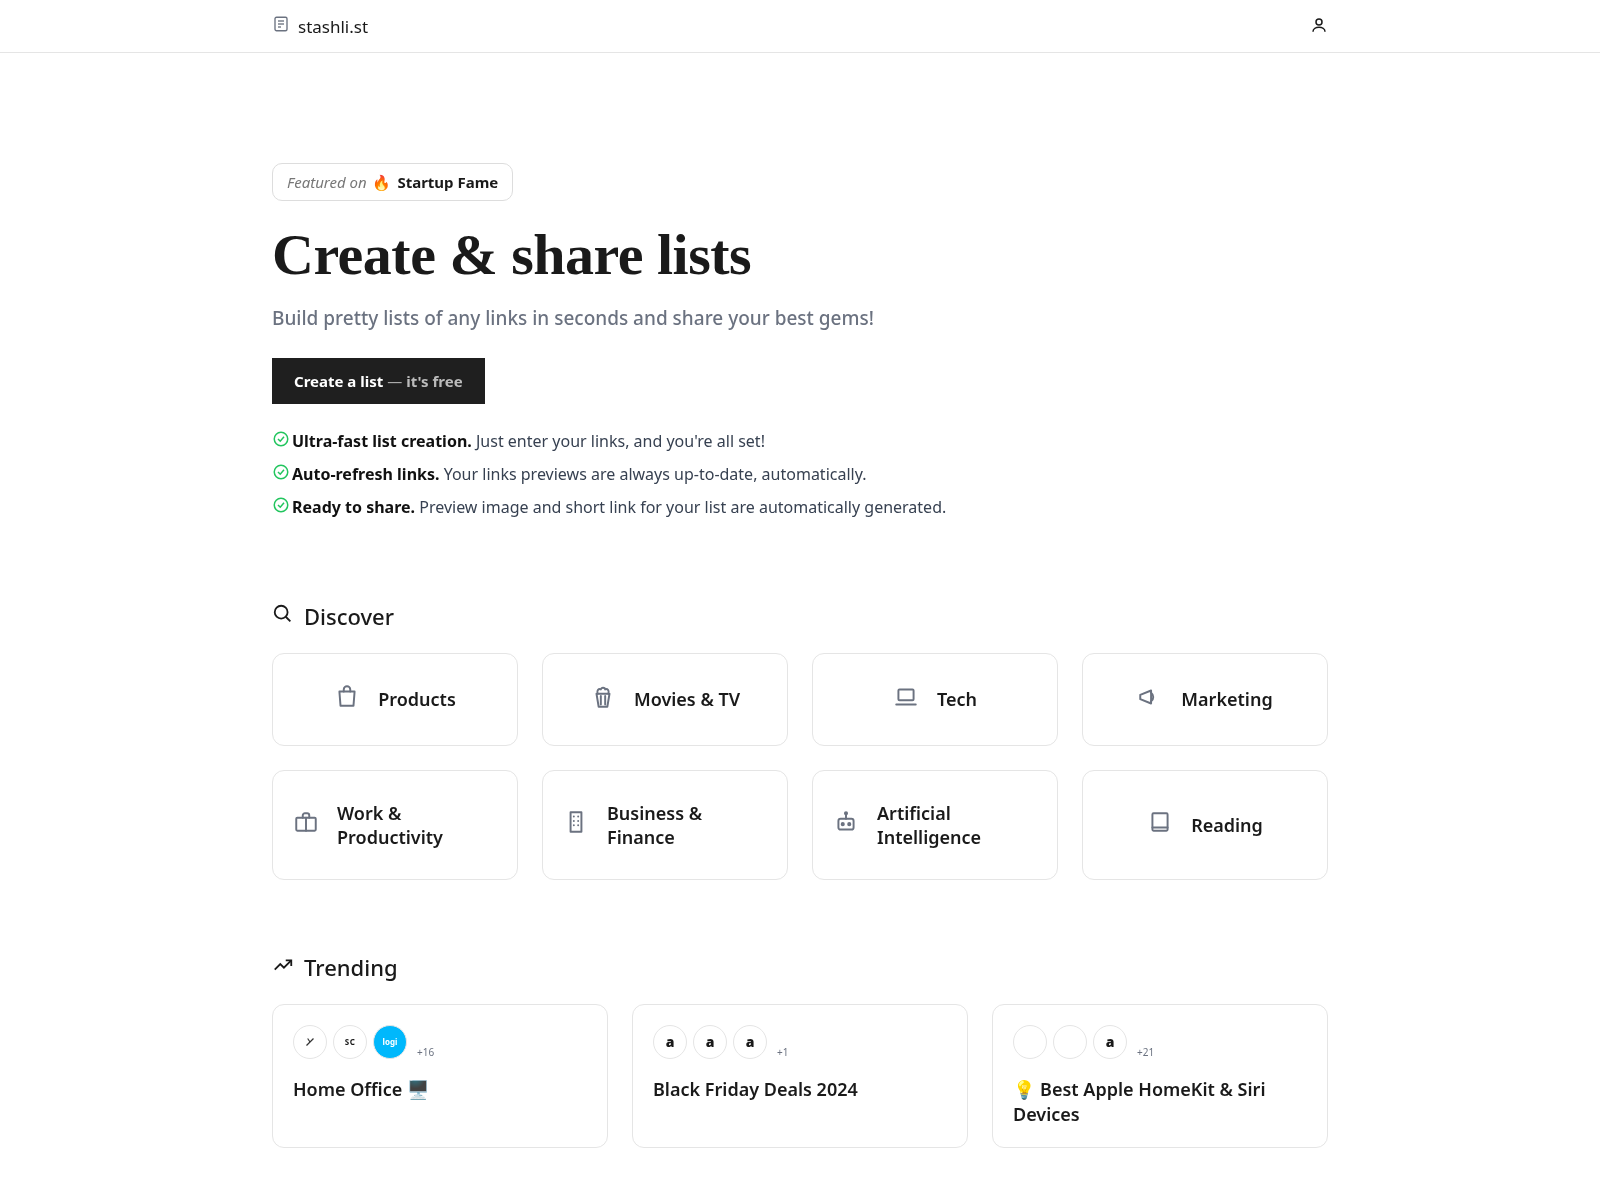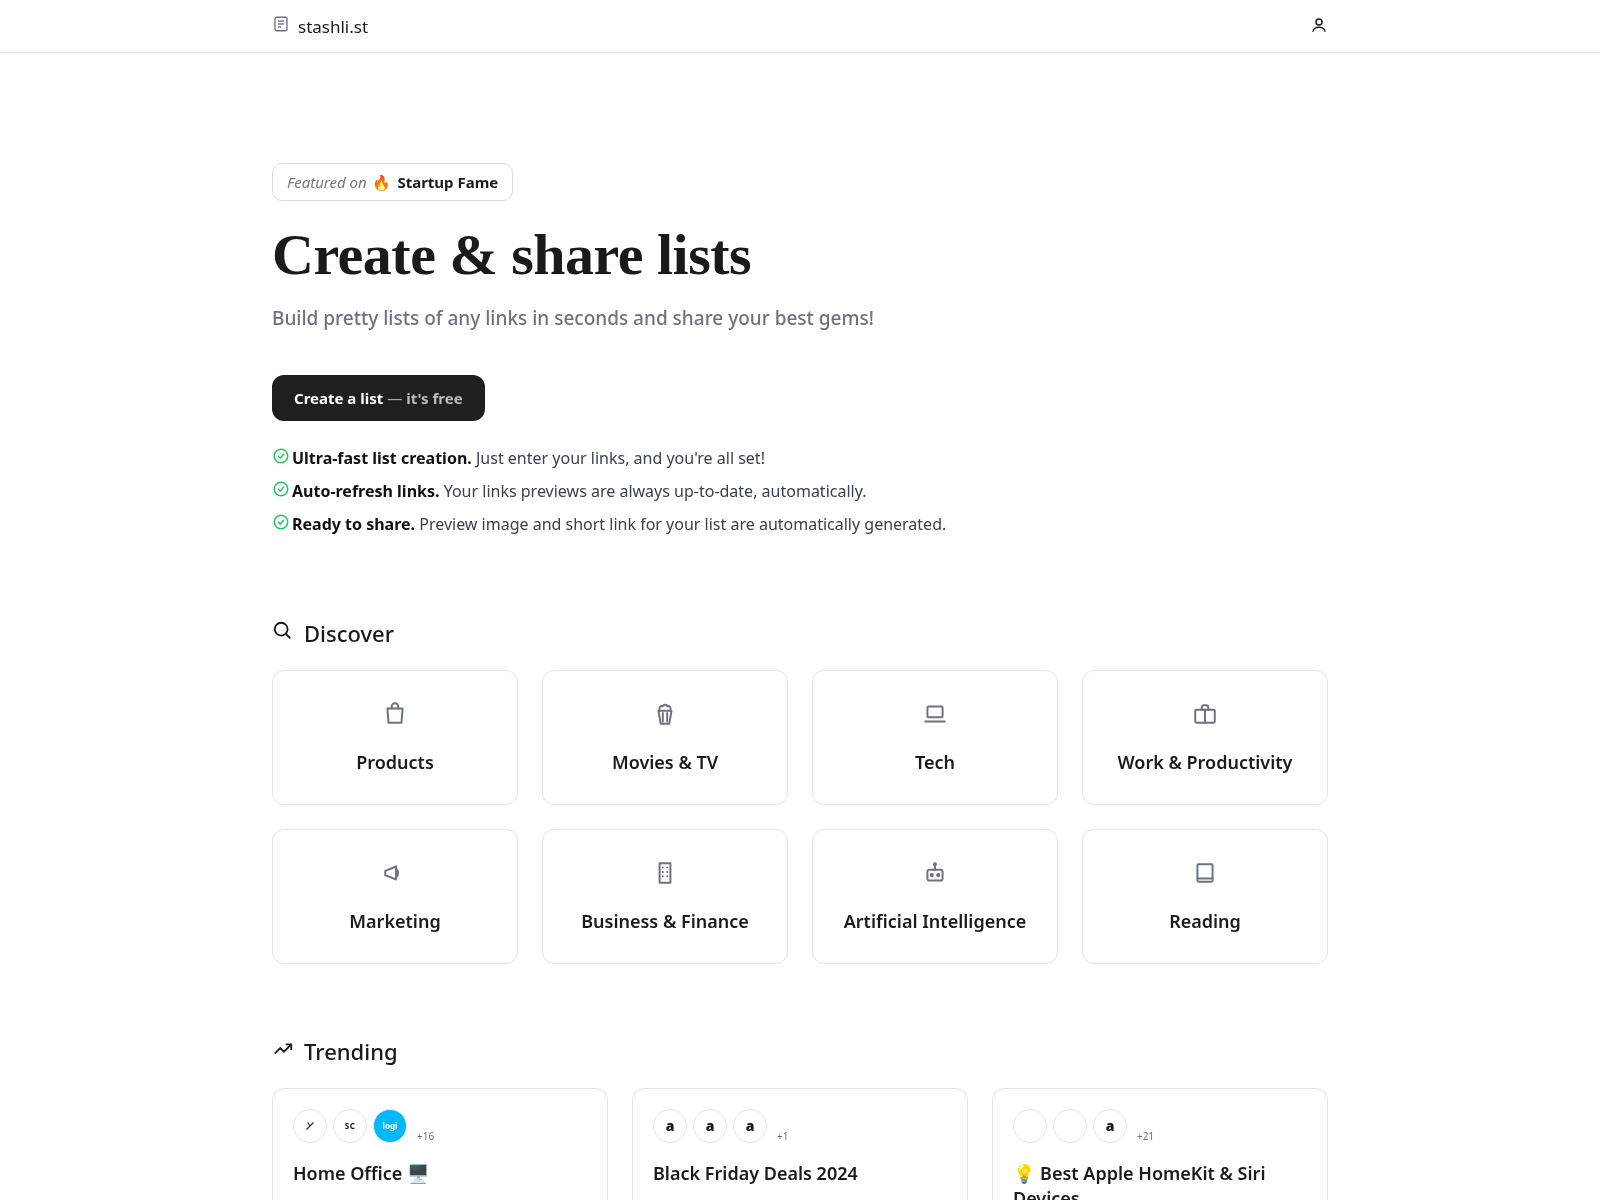--- a/index.html
+++ b/index.html
@@ -47,23 +47,23 @@
       letter-spacing: -0.5px;
       line-height: 1.1;
     }
     .hero-sub { margin-top: 18px; font-size: 19px; color: #6b7280; font-weight: 500; }
 
     .cta-btn {
       display: inline-flex;
       align-items: center;
       background: #1f1f1f;
       color: #fff;
-      border-radius: 12px;
+      border-radius: 0;
       padding: 13px 22px;
-      margin-top: 44px;
+      margin-top: 27px;
       font-size: 15px;
       cursor: pointer;
     }
     .cta-btn strong { font-weight: 700; }
     .cta-btn .dim { color: #aaa; margin: 0 4px; }
     .cta-btn .free { color: #bbb; font-weight: 700; }
 
     .ticks { list-style: none; margin-top: 26px; }
     .ticks li { display: flex; align-items: center; gap: 2px; margin-bottom: 10px; font-size: 16px; color: #374151; }
     .ticks li strong { font-weight: 700; color: #111; }
@@ -71,21 +71,21 @@
 
     
     .section { margin-top: 82px; }
     .section-head { display: flex; align-items: center; gap: 10px; font-size: 22px; font-weight: 500; margin-bottom: 22px; }
     .cat-grid { display: grid; grid-template-columns: repeat(4, 1fr); gap: 24px; }
     .cat-card {
       border: 1px solid #e5e5e5;
       border-radius: 12px;
       padding: 30px 20px;
       display: flex;
-      flex-direction: column;
+      flex-direction: row;
       align-items: center;
       justify-content: center;
       gap: 18px;
       cursor: pointer;
     }
     .cat-card-label { font-size: 18px; font-weight: 600; }
 
     
     .trend-grid { display: grid; grid-template-columns: repeat(3, 1fr); gap: 24px; }
     .trend-card {
@@ -216,32 +216,32 @@
         </a>
         <a class="cat-card">
           <span><svg width="26" height="26" viewBox="0 0 24 24" fill="none" stroke="#6b7280" stroke-width="1.8" stroke-linecap="round" stroke-linejoin="round">
               <rect x="5" y="5" width="14" height="10" rx="1"></rect>
               <path d="M3 19h18"></path>
             </svg></span>
           <span class="cat-card-label">Tech</span>
         </a>
         <a class="cat-card">
           <span><svg width="26" height="26" viewBox="0 0 24 24" fill="none" stroke="#6b7280" stroke-width="1.8" stroke-linecap="round" stroke-linejoin="round">
+              <path d="M3 10v4l10 4V6z"></path>
+              <path d="M13 8a5 5 0 0 1 0 8"></path>
+            </svg></span>
+          <span class="cat-card-label">Marketing</span>
+        </a>
+        <a class="cat-card">
+          <span><svg width="26" height="26" viewBox="0 0 24 24" fill="none" stroke="#6b7280" stroke-width="1.8" stroke-linecap="round" stroke-linejoin="round">
               <rect x="3" y="8" width="18" height="12" rx="1"></rect>
               <path d="M9 8V6a2 2 0 0 1 2-2h2a2 2 0 0 1 2 2v2"></path>
               <line x1="12" y1="8" x2="12" y2="20"></line>
             </svg></span>
           <span class="cat-card-label">Work &amp; Productivity</span>
-        </a>
-        <a class="cat-card">
-          <span><svg width="26" height="26" viewBox="0 0 24 24" fill="none" stroke="#6b7280" stroke-width="1.8" stroke-linecap="round" stroke-linejoin="round">
-              <path d="M3 10v4l10 4V6z"></path>
-              <path d="M13 8a5 5 0 0 1 0 8"></path>
-            </svg></span>
-          <span class="cat-card-label">Marketing</span>
         </a>
         <a class="cat-card">
           <span><svg width="26" height="26" viewBox="0 0 24 24" fill="none" stroke="#6b7280" stroke-width="1.8" stroke-linecap="round" stroke-linejoin="round">
               <rect x="7" y="3" width="10" height="18"></rect>
               <line x1="10" y1="7" x2="10" y2="7"></line>
               <line x1="14" y1="7" x2="14" y2="7"></line>
               <line x1="10" y1="11" x2="10" y2="11"></line>
               <line x1="14" y1="11" x2="14" y2="11"></line>
               <line x1="10" y1="15" x2="10" y2="15"></line>
               <line x1="14" y1="15" x2="14" y2="15"></line>

